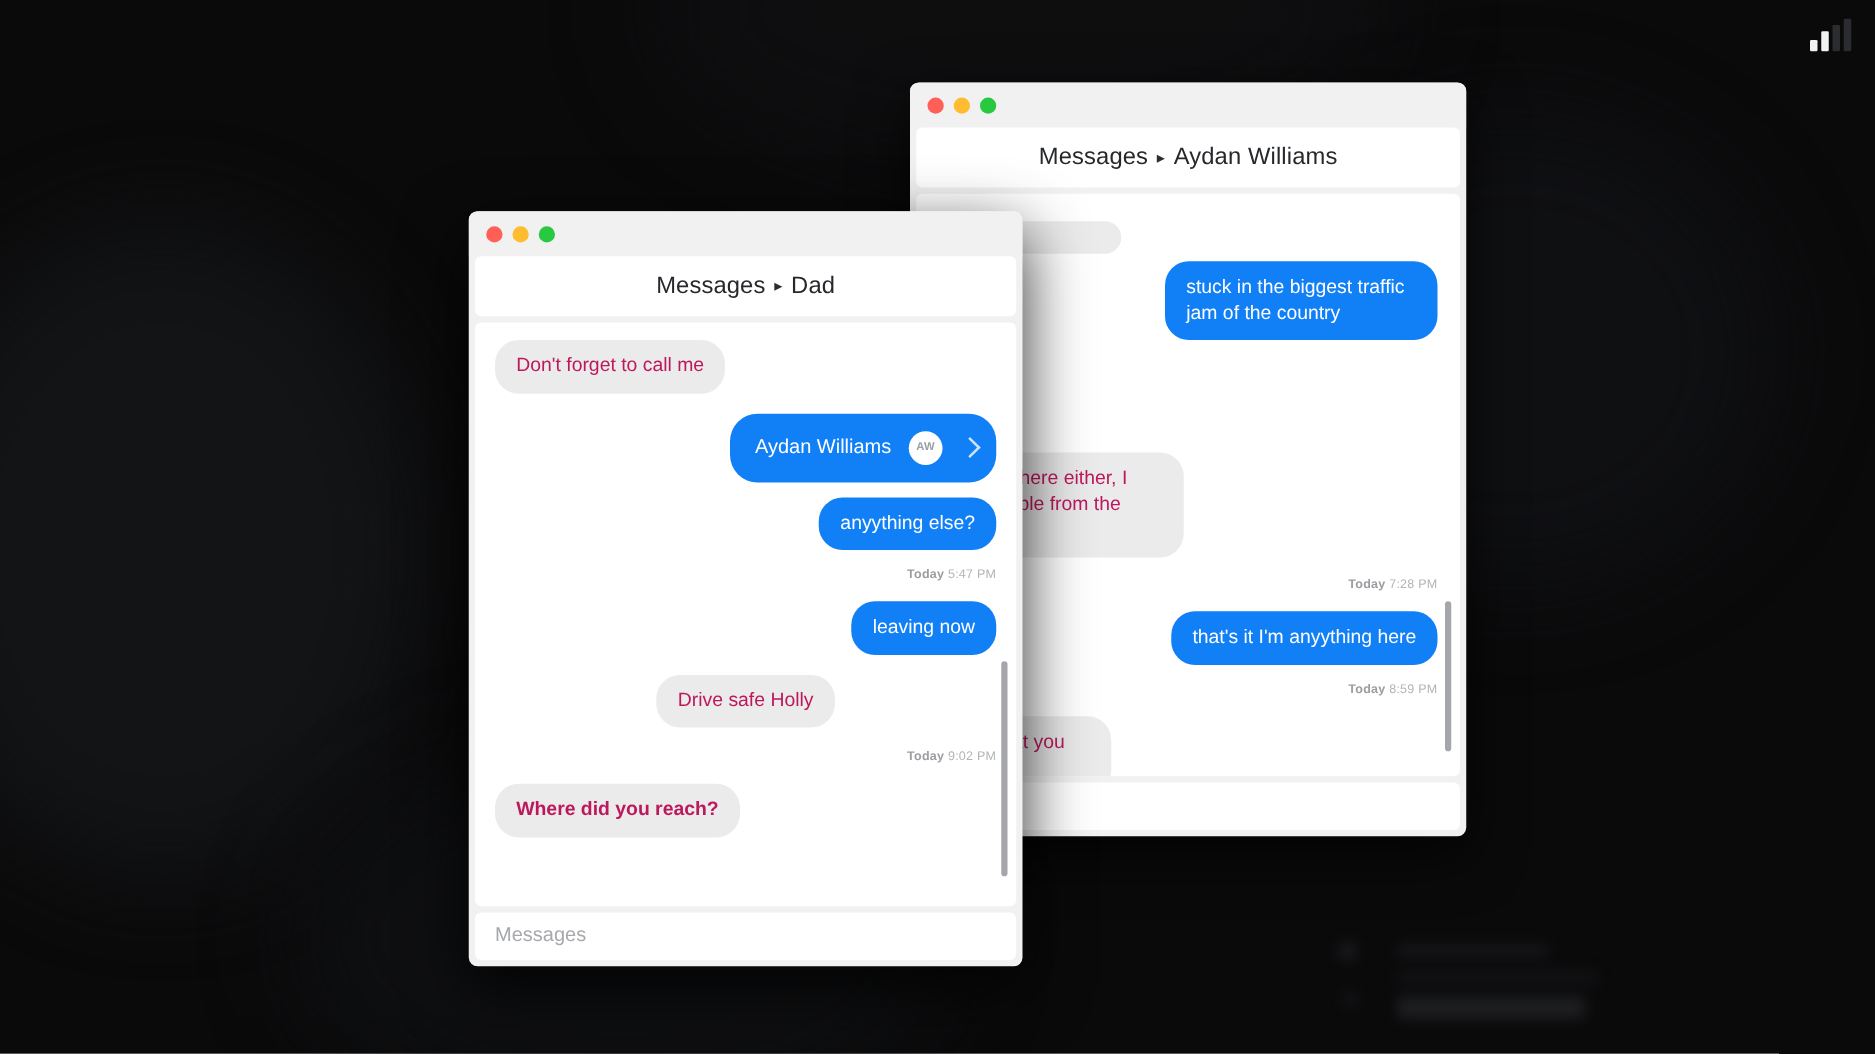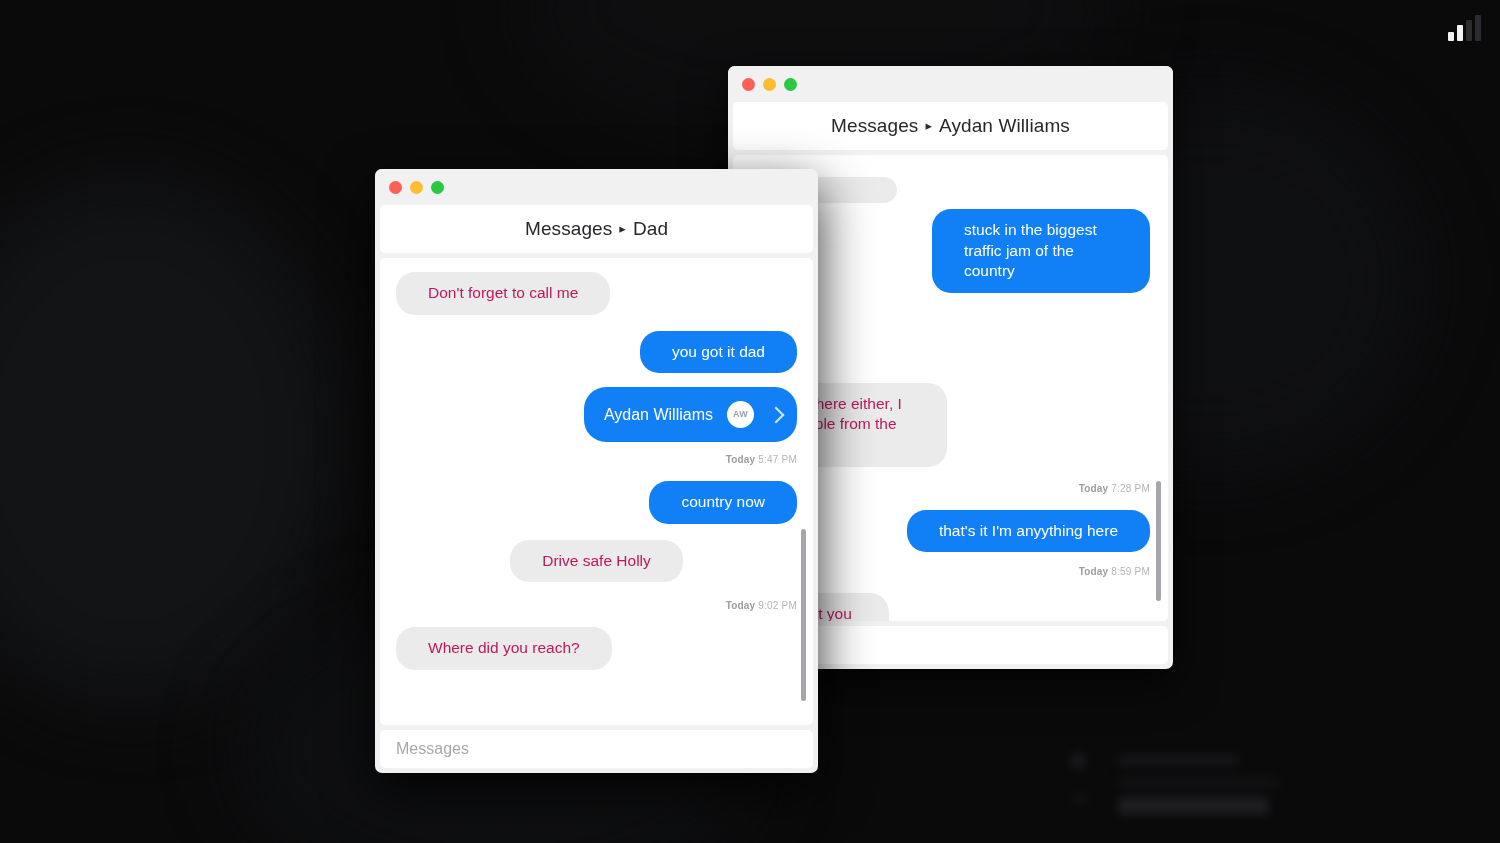--- a/index.html
+++ b/index.html
@@ -141,21 +141,21 @@
     flex-direction: column;
     gap: 0;
   }
 
   .msg-row { display: flex; margin-bottom: 16px; }
   .msg-row.in  { justify-content: flex-start; }
   .msg-row.out { justify-content: flex-end; }
 
   .bubble {
     max-width: 76%;
-    padding: 11px 32px;
+    padding: 11px 17px;
     border-radius: 19px;
     font-size: 15.5px;
     line-height: 1.33;
   }
   .bubble.in  { background: #ebebeb; color: #be185d; }
   .bubble.out { background: #1180f7; color: #ffffff; }
 
   .timestamp {
     text-align: right;
     font-size: 10px;
@@ -333,52 +333,52 @@
         <span class="hsep">▸</span>
         <span class="htext">Dad</span>
       </div>
 
       <div class="thread">
 
         <div class="msg-row in" style="margin-bottom:16px;">
           <div class="bubble in">Don't forget to call me</div>
         </div>
 
-        <div class="msg-row out" style="margin-bottom:14px;">
-          <div class="bubble out">you got it dad</div>
-        </div>
 
         <div class="msg-row out" style="margin-bottom:12px;">
           <div class="bubble out contact-card">
             <span class="cc-name">Aydan Williams</span>
             <span class="cc-avatar">AW</span>
             <span class="cc-chevron"></span>
           </div>
         </div>
 
+        <div class="msg-row out" style="margin-bottom:14px;">
+          <div class="bubble out">anyything else?</div>
+        </div>
 
         <div class="timestamp">
           <span class="day">Today</span>
           <span>5:47 PM</span>
         </div>
 
         <div class="msg-row out" style="margin-bottom:16px;">
-          <div class="bubble out">country now</div>
+          <div class="bubble out">leaving now</div>
         </div>
 
         <div class="msg-row in" style="margin-bottom:18px;justify-content:center;">
           <div class="bubble in">Drive safe Holly</div>
         </div>
 
         <div class="timestamp">
           <span class="day">Today</span>
           <span>9:02 PM</span>
         </div>
 
-        <div class="msg-row in" style="margin-bottom:12px;">
+        <div class="msg-row in" style="margin-bottom:12px;font-weight:bold;">
           <div class="bubble in">Where did you reach?</div>
         </div>
 
         <div class="scrollbar" style="top:58%;height:172px;right:7px;"></div>
       </div>
 
       <div class="composer">
         <span class="ph">Messages</span>
       </div>
 

